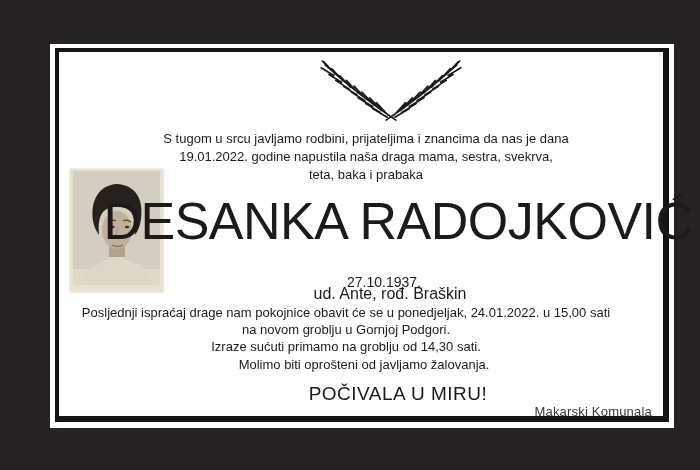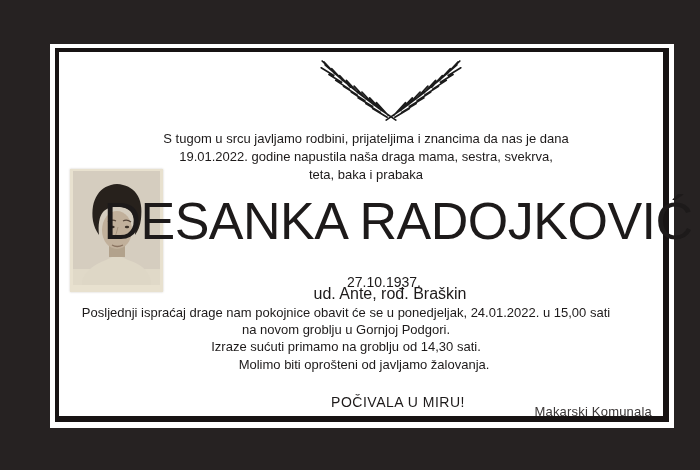--- a/index.html
+++ b/index.html
@@ -20,21 +20,21 @@
   }
   .center-block{
     position:absolute;left:0;width:600px;text-align:center;line-height:1.35;
   }
   .intro{top:86px;font-size:13px;line-height:18px;transform:translateX(16px);}
   .name{top:155px;font-size:52px;letter-spacing:-0.5px;line-height:44px;transform:translateX(48px);white-space:nowrap;}
   .subtitle{top:204px;font-size:16px;line-height:20px;transform:translateX(40px);margin-top:36px;}
   .birthdate{top:227px;font-size:14px;line-height:22px;transform:translateX(34px);}
   .funeral{top:260px;font-size:13px;line-height:17px;transform:translateX(-4px);}
   .mourners{top:313px;font-size:13px;line-height:16px;transform:translateX(14px);}
-  .closing{top:347px;font-size:14px;line-height:22px;letter-spacing:0.5px;transform:translateX(48px);}
+  .closing{top:339px;font-size:19px;line-height:22px;letter-spacing:0.5px;transform:translateX(48px);}
   .publisher{
     position:absolute;right:22px;top:360px;font-size:13px;color:#3a3636;
     letter-spacing:0.2px;
   }
   .laurel{position:absolute;left:265px;top:16px;width:152px;height:64px;}
   .photo{
     position:absolute;left:20px;top:125px;width:93px;height:123px;
     box-shadow:0 0 2px rgba(120,110,90,.35);
   }
   .photo svg{display:block;width:93px;height:123px;}

